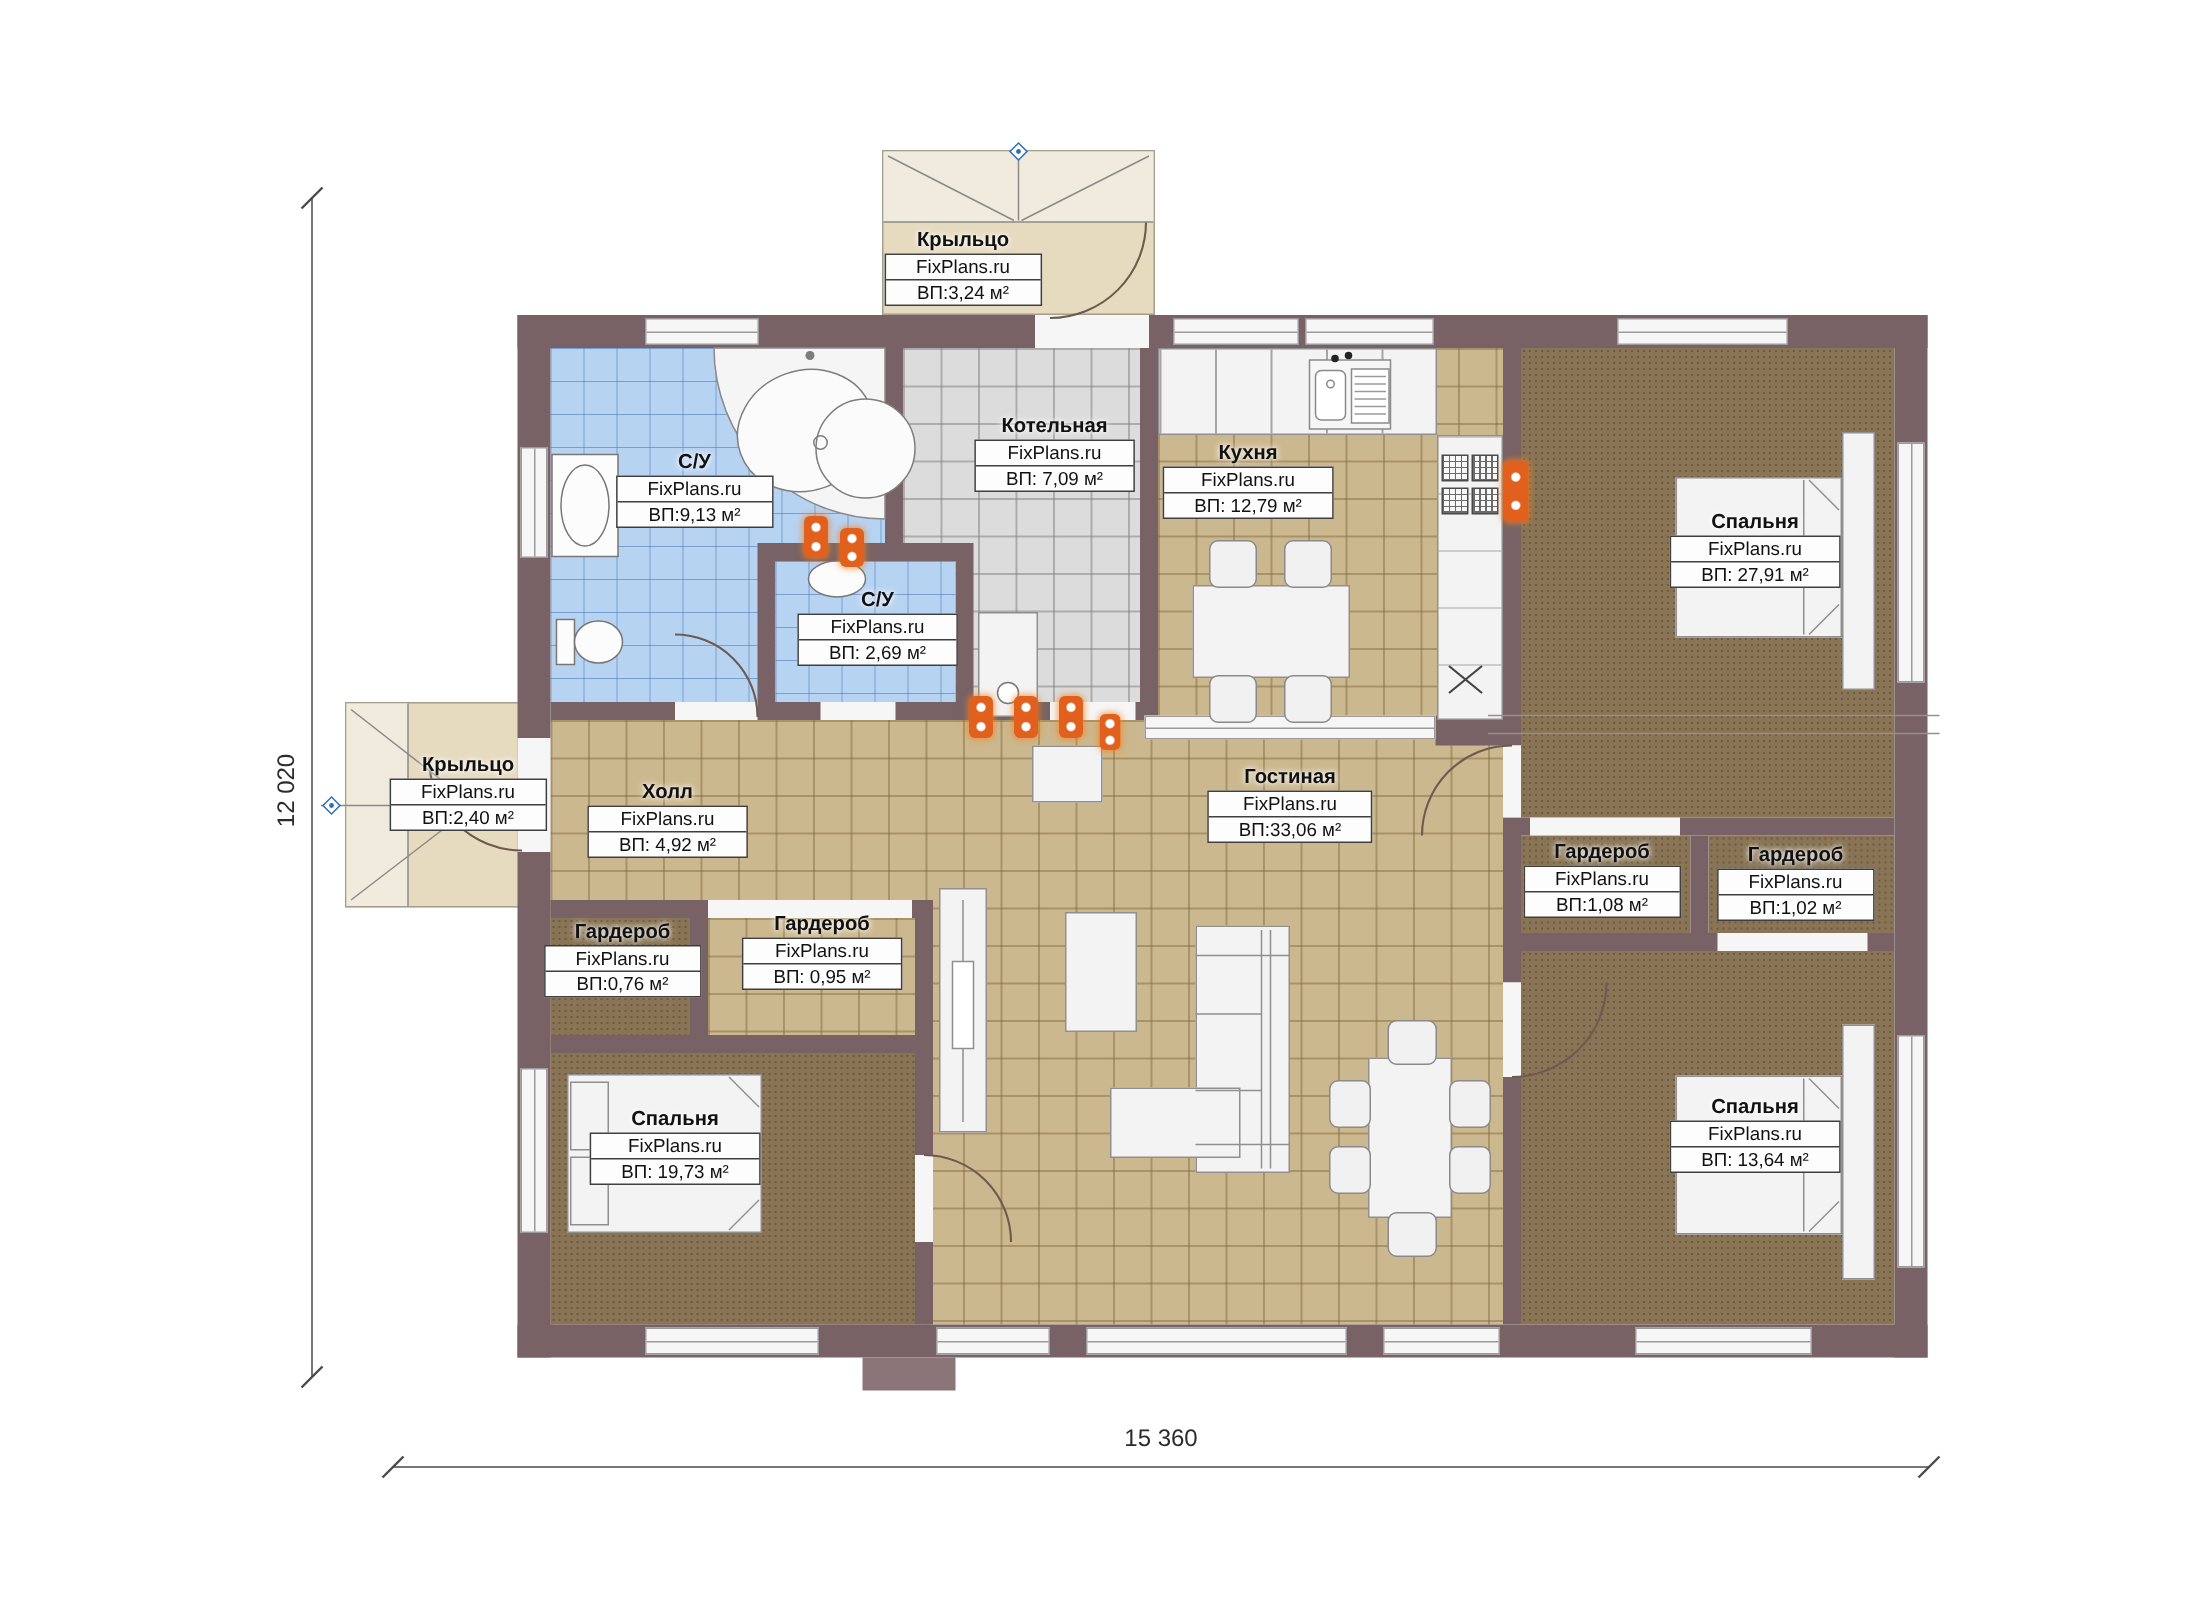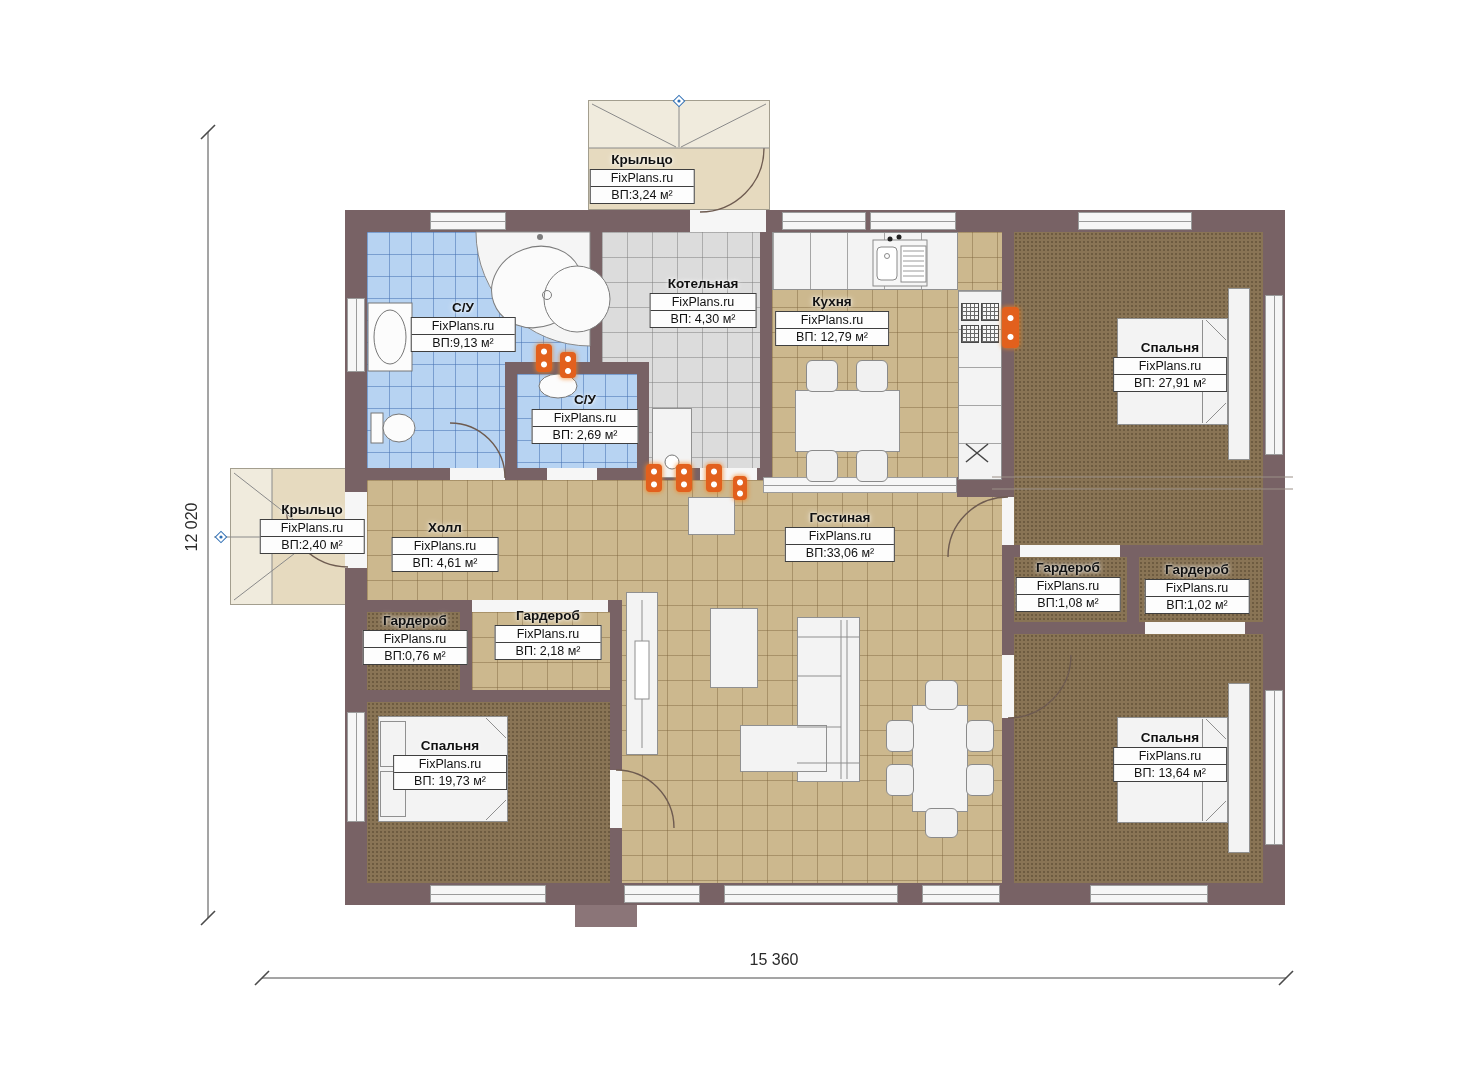--- a/index.html
+++ b/index.html
@@ -296,21 +296,21 @@
     <div class="lbl-name">С/У</div>
     <div class="lbl-box">
       <div class="lbl-row">FixPlans.ru</div>
       <div class="lbl-row">ВП: 2,69 м²</div>
     </div>
   </div>
   <div class="lbl" style="left:703px;top:276px">
     <div class="lbl-name">Котельная</div>
     <div class="lbl-box">
       <div class="lbl-row">FixPlans.ru</div>
-      <div class="lbl-row">ВП: 4,30 м²</div>
+      <div class="lbl-row">ВП: 7,09 м²</div>
     </div>
   </div>
   <div class="lbl" style="left:832px;top:294px">
     <div class="lbl-name">Кухня</div>
     <div class="lbl-box">
       <div class="lbl-row">FixPlans.ru</div>
       <div class="lbl-row">ВП: 12,79 м²</div>
     </div>
   </div>
   <div class="lbl" style="left:1170px;top:340px">
@@ -324,24 +324,24 @@
     <div class="lbl-name">Крыльцо</div>
     <div class="lbl-box">
       <div class="lbl-row">FixPlans.ru</div>
       <div class="lbl-row">ВП:2,40 м²</div>
     </div>
   </div>
   <div class="lbl" style="left:445px;top:520px">
     <div class="lbl-name">Холл</div>
     <div class="lbl-box">
       <div class="lbl-row">FixPlans.ru</div>
-      <div class="lbl-row">ВП: 4,61 м²</div>
-    </div>
-  </div>
-  <div class="lbl" style="left:840px;top:510px">
+      <div class="lbl-row">ВП: 4,92 м²</div>
+    </div>
+  </div>
+  <div class="lbl" style="left:860px;top:510px">
     <div class="lbl-name">Гостиная</div>
     <div class="lbl-box">
       <div class="lbl-row">FixPlans.ru</div>
       <div class="lbl-row">ВП:33,06 м²</div>
     </div>
   </div>
   <div class="lbl" style="left:1068px;top:560px">
     <div class="lbl-name">Гардероб</div>
     <div class="lbl-box">
       <div class="lbl-row">FixPlans.ru</div>
@@ -359,21 +359,21 @@
     <div class="lbl-name">Гардероб</div>
     <div class="lbl-box">
       <div class="lbl-row">FixPlans.ru</div>
       <div class="lbl-row">ВП:0,76 м²</div>
     </div>
   </div>
   <div class="lbl" style="left:548px;top:608px">
     <div class="lbl-name">Гардероб</div>
     <div class="lbl-box">
       <div class="lbl-row">FixPlans.ru</div>
-      <div class="lbl-row">ВП: 2,18 м²</div>
+      <div class="lbl-row">ВП: 0,95 м²</div>
     </div>
   </div>
   <div class="lbl" style="left:450px;top:738px">
     <div class="lbl-name">Спальня</div>
     <div class="lbl-box">
       <div class="lbl-row">FixPlans.ru</div>
       <div class="lbl-row">ВП: 19,73 м²</div>
     </div>
   </div>
   <div class="lbl" style="left:1170px;top:730px">

